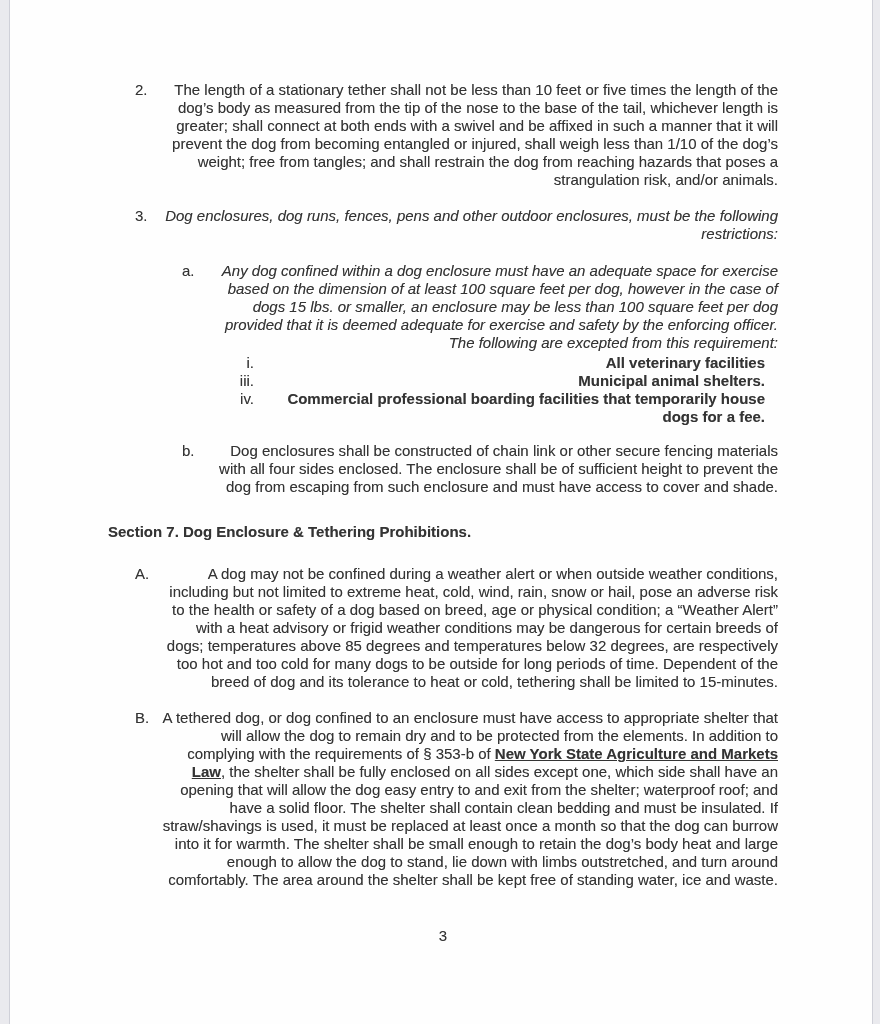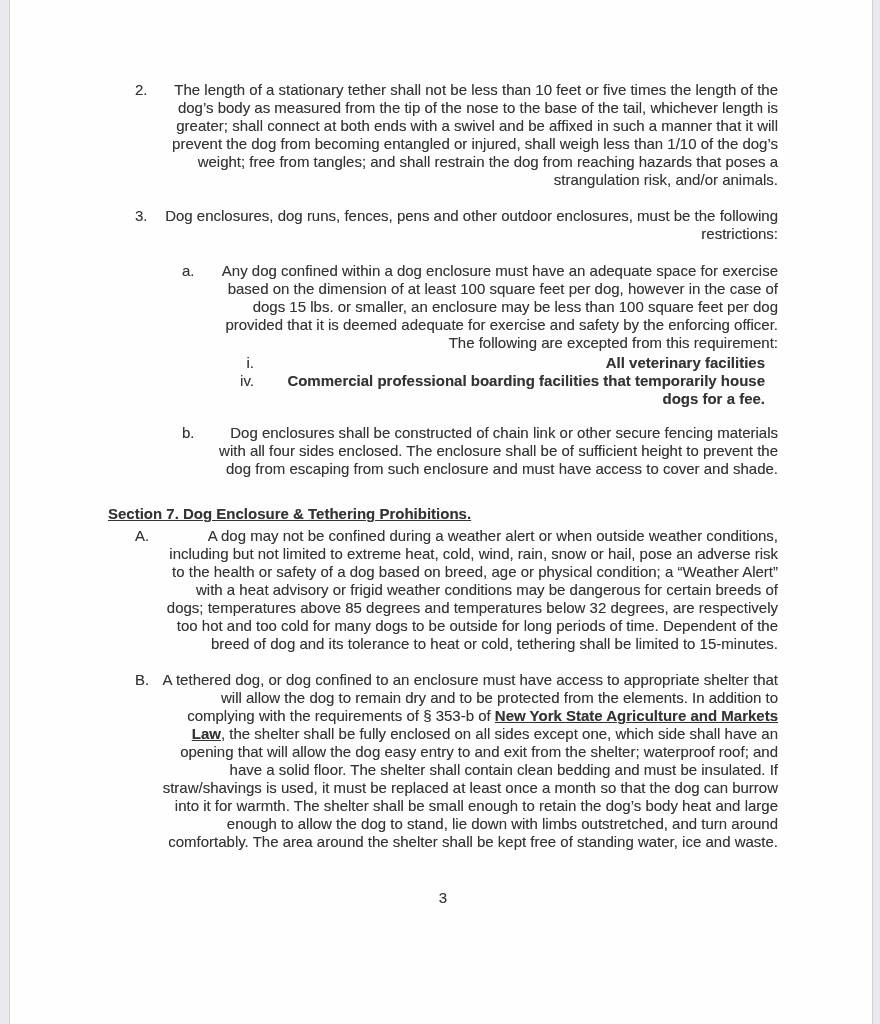--- a/index.html
+++ b/index.html
@@ -52,30 +52,29 @@
   .li { display: flex; }
   .li .m { flex: none; }
   .li .t { flex: 1; text-align: right; }
   .lvl1 { margin-left: 27px; }
   .lvl1 .m { width: 23px; }
   .lvl2 { margin-left: 74px; }
   .lvl2 .m { width: 26px; }
   .lvl3 { margin-left: 124px; }
   .lvl3 .m { width: 22px; text-align: right; padding-right: 6px; }
   .lvl3 .t { max-width: 505px; font-weight: bold; }
-  .just { text-align: justify; }
+  .just { text-align: justify; font-style: italic; }
   .mb-item2 { margin-bottom: 18px; }
   .mb-item3 { margin-bottom: 19px; }
   .mb-itema { margin-bottom: 2px; }
   .mb-romans { margin-bottom: 16px; }
   .mb-itemb { margin-bottom: 27px; }
   .heading {
     font-weight: 700;
-    margin-bottom: 4px;
-    text-decoration: underline;
+    margin-bottom: 24px;
   }
   .mb-itemA { margin-bottom: 18px; }
   .law-ref { text-decoration: underline; font-weight: bold; }
   .page-number {
     margin-top: 38px;
     text-align: center;
   }
 </style>
 </head>
 <body>
@@ -100,20 +99,24 @@
       <span class="m">a.</span>
       <div class="t just">Any dog confined within a dog enclosure must have an adequate space for exercise based on the dimension of at least 100 square feet per dog, however in the case of dogs 15 lbs. or smaller, an enclosure may be less than 100 square feet per dog provided that it is deemed adequate for exercise and safety by the enforcing officer. The following are excepted from this requirement:</div>
     </div>
 
     <div class="mb-romans">
       <div class="li lvl3">
         <span class="m">i.</span>
         <div class="t">All veterinary facilities</div>
       </div>
       <div class="li lvl3">
+        <span class="m">iii.</span>
+        <div class="t">Municipal animal shelters.</div>
+      </div>
+      <div class="li lvl3">
         <span class="m">iv.</span>
         <div class="t">Commercial professional boarding facilities that temporarily house dogs for a fee.</div>
       </div>
     </div>
 
     <div class="li lvl2 mb-itemb">
       <span class="m">b.</span>
       <div class="t">Dog enclosures shall be constructed of chain link or other secure fencing materials with all four sides enclosed. The enclosure shall be of sufficient height to prevent the dog from escaping from such enclosure and must have access to cover and shade.</div>
     </div>
 

